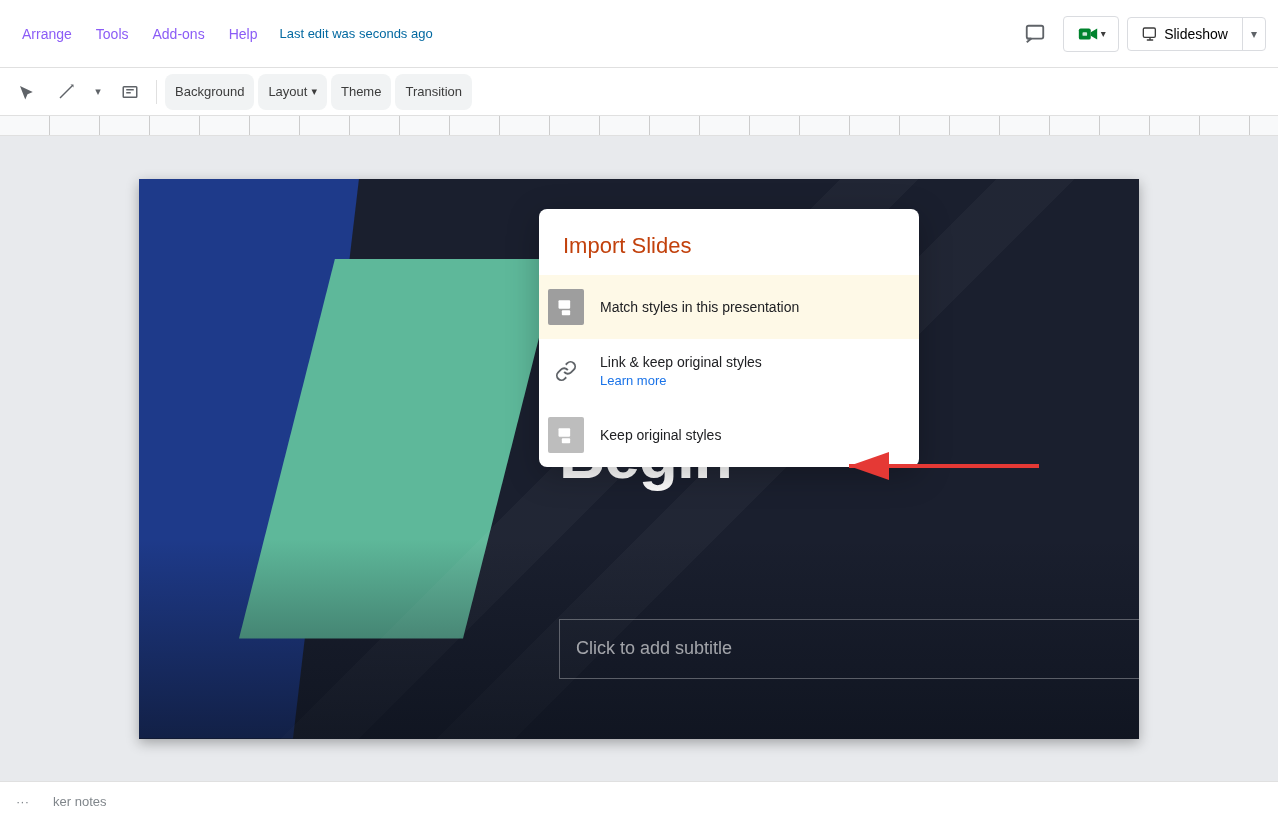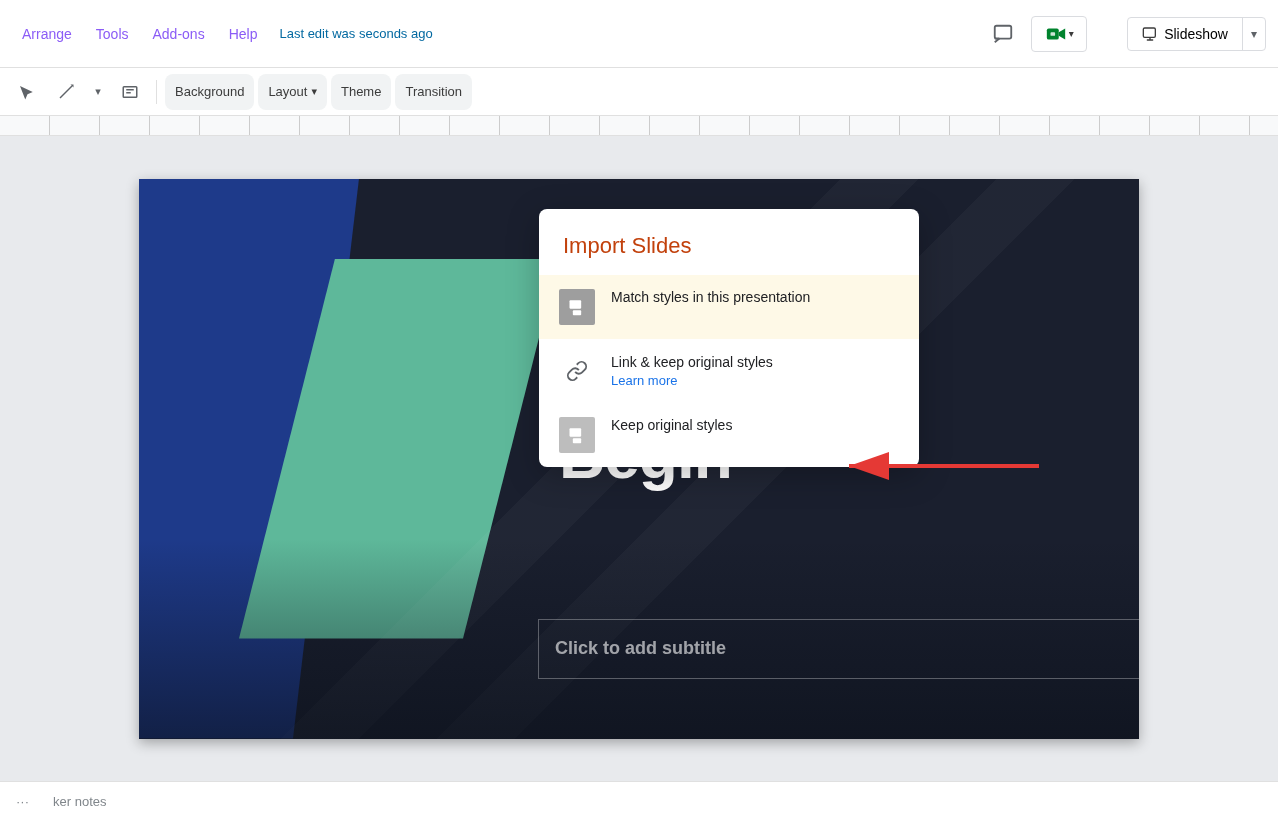--- a/index.html
+++ b/index.html
@@ -59,21 +59,20 @@
       gap: 2px;
       font-size: 11px;
     }
     .slideshow-btn {
       display: flex;
       align-items: center;
       border: 1px solid #dadce0;
       border-radius: 4px;
       overflow: hidden;
       background: #fff;
-      margin-left: 32px;
     }
     .slideshow-main {
       display: flex; align-items: center; gap: 6px;
       padding: 8px 14px;
       font-size: 14px;
       cursor: pointer;
       border-right: 1px solid #dadce0;
     }
     .slideshow-arrow {
       padding: 8px 8px;
@@ -204,29 +203,28 @@
       left: 420px;
       top: 240px;
       font-size: 64px;
       font-weight: 700;
       color: #fff;
       letter-spacing: -1px;
     }
 
     .slide-subtitle-box {
       position: absolute;
-      left: 399px;
+      left: 420px;
       bottom: 60px;
       width: 632px;
       height: 60px;
       border: 1px solid rgba(255,255,255,0.3);
       display: flex;
       align-items: center;
       padding: 0 16px;
-      font-weight: bold;
     }
     .slide-subtitle-text {
       color: rgba(255,255,255,0.6);
       font-size: 18px;
     }
 
     
     .import-dialog {
       position: absolute;
       top: 30px;
@@ -239,23 +237,23 @@
       z-index: 100;
     }
     .import-dialog-title {
       font-size: 22px;
       font-weight: 400;
       color: #c2410c;
       padding: 24px 24px 16px;
     }
     .import-option {
       display: flex;
-      align-items: flex-start;
+      align-items: center;
       gap: 16px;
-      padding: 14px 20px;
+      padding: 14px 9px;
       cursor: pointer;
     }
     .import-option.selected {
       background: #fef9e7;
     }
     .import-option-icon {
       width: 36px; height: 36px;
       background: #9e9e9e;
       border-radius: 2px;
       flex-shrink: 0;

